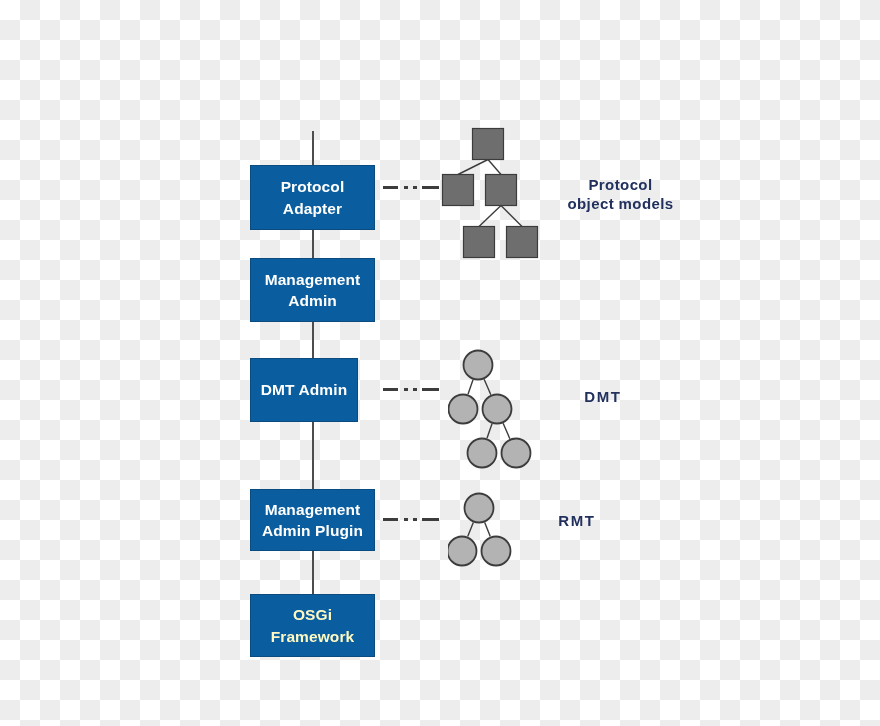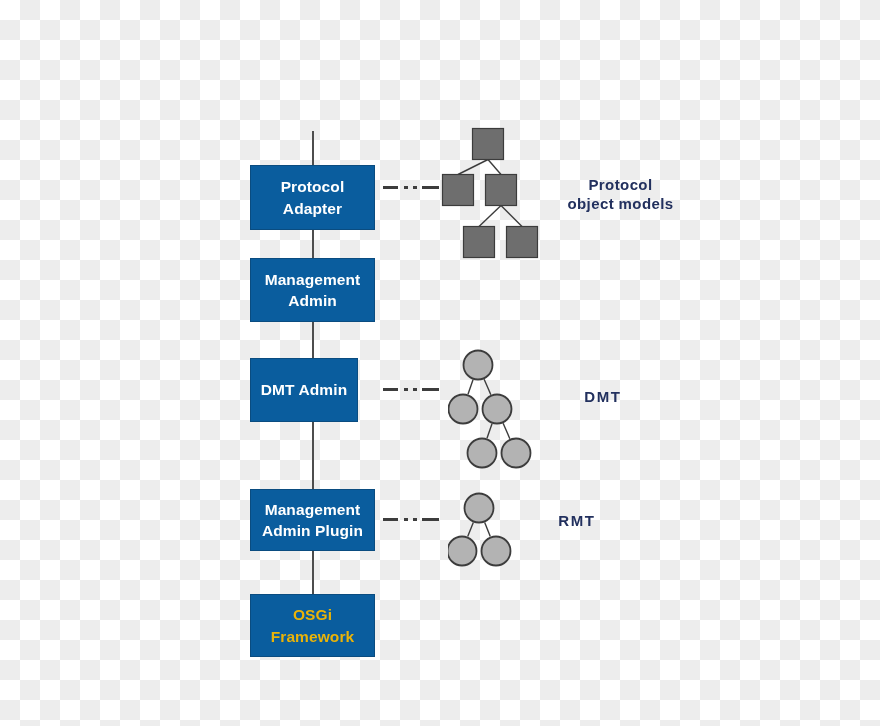--- a/index.html
+++ b/index.html
@@ -134,21 +134,21 @@
       <div>
         <span class="label-line">DMT Admin</span>
       </div>
     </div>
     <div class="node-box" style="left:250px;top:489px;width:125px;height:62px;background:#0a5d9e;border-color:#0a4c80;color:#ffffff;">
       <div>
         <span class="label-line">Management</span>
         <span class="label-line">Admin Plugin</span>
       </div>
     </div>
-    <div class="node-box" style="left:250px;top:594px;width:125px;height:63px;background:#0a5d9e;border-color:#0a4c80;color:#eab308;">
+    <div class="node-box" style="left:250px;top:594px;width:125px;height:63px;background:#0a5d9e;border-color:#0a4c80;color:#fef9c3;">
       <div>
         <span class="label-line">OSGi</span>
         <span class="label-line">Framework</span>
       </div>
     </div>
     <div class="tree" style="left:440px;top:125px;width:100px;height:145px;"><svg width="100" height="145" viewBox="0 0 100 145">
         <line x1="48" y1="34.5" x2="18" y2="49.5" stroke="#3c3c3c" stroke-width="1.4"></line>
         <line x1="48" y1="34.5" x2="61" y2="49.5" stroke="#3c3c3c" stroke-width="1.4"></line>
         <line x1="61" y1="80.5" x2="39" y2="101.5" stroke="#3c3c3c" stroke-width="1.4"></line>
         <line x1="61" y1="80.5" x2="82" y2="101.5" stroke="#3c3c3c" stroke-width="1.4"></line>

